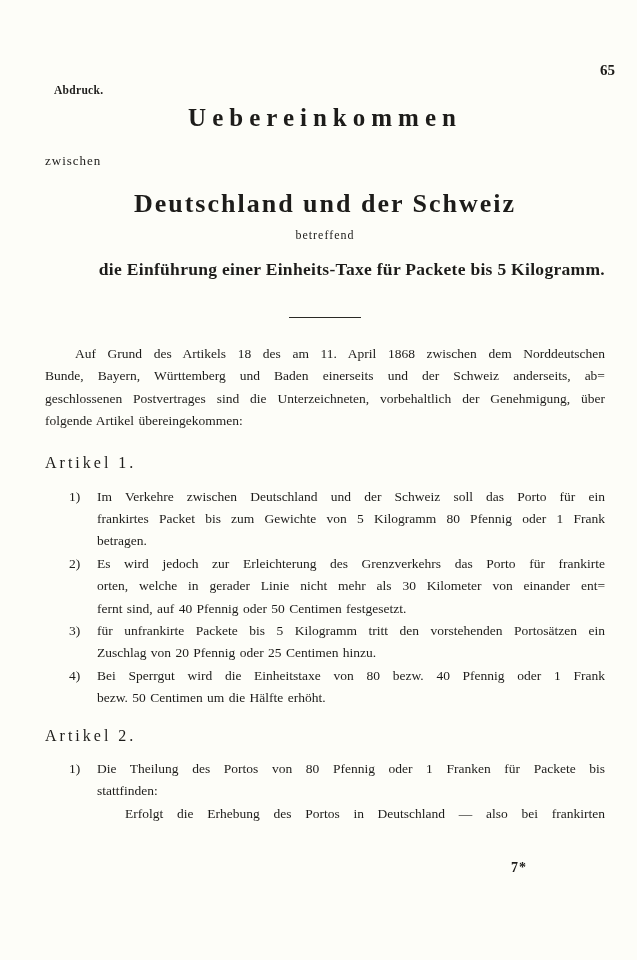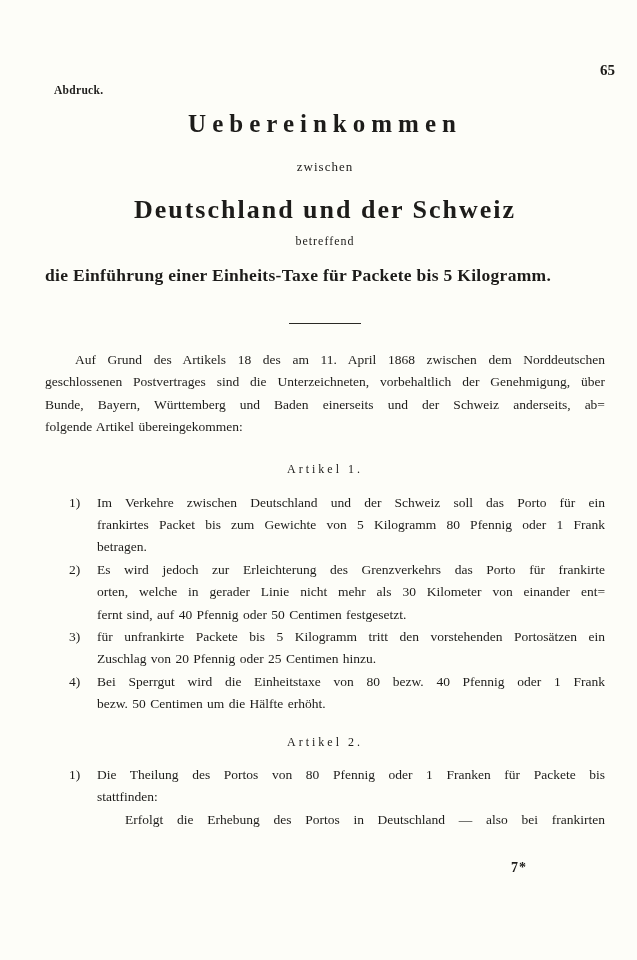--- a/index.html
+++ b/index.html
@@ -18,60 +18,60 @@
   }
   .print-note {
     position: absolute; left: 54px; top: 84px;
     font-size: 11.5px; font-weight: bold; letter-spacing: 0.3px;
   }
   .page-number {
     position: absolute; right: 22px; top: 62px;
     font-size: 15px; font-weight: bold;
   }
   .content {
-    position: absolute; left: 45px; top: 13px; width: 560px;
+    position: absolute; left: 45px; top: 7px; width: 560px;
   }
   .t-main {
     margin: 94px 0 0 0;
     font-size: 25px; font-weight: bold; letter-spacing: 6px;
     text-align: center; line-height: 34px;
   }
   .t-between {
     margin-top: 18px;
-    font-size: 13px; text-align: center; line-height: 16px; letter-spacing: 1px;
+    font-size: 13px; line-height: 16px; letter-spacing: 1px;
   }
   .t-parties {
     margin: 19px 0 0 0;
     font-size: 26px; font-weight: bold; letter-spacing: 2px;
     text-align: center; line-height: 32px;
   }
   .t-betreffend {
     margin-top: 8px;
     font-size: 12px; text-align: center; line-height: 15px; letter-spacing: 1px;
   }
   .t-subject {
     margin-top: 13px;
     font-size: 17.5px; font-weight: bold; letter-spacing: 0.3px;
-    text-align: left; line-height: 26px; white-space: nowrap;
+    text-align: right; line-height: 26px; white-space: nowrap;
   }
   .divider {
     width: 72px; height: 0;
     border-top: 1.6px solid #2a2925;
     margin: 35px auto 0 auto;
   }
   .para { margin-top: 25px; }
   .line {
     font-size: 13.5px; line-height: 22.4px;
     text-align: justify; text-align-last: justify;
     white-space: nowrap; word-spacing: 1px;
   }
   .line.last { text-align-last: left; }
   .line.indent { padding-left: 30px; }
   .art-heading {
-    font-size: 12px; letter-spacing: 3px; text-align: center;
+    font-size: 16px; letter-spacing: 3px; text-align: left;
     line-height: 22px; margin-top: 19px;
   }
   .art-heading.second { margin-top: 15px; }
   .list { margin-top: 12px; }
   .list.second { margin-top: 11px; }
   .list-item { position: relative; padding-left: 52px; }
   .list-item .marker {
     position: absolute; left: 24px; top: 0;
     font-size: 13.5px; line-height: 22.4px;
   }
@@ -99,22 +99,22 @@
     <h1 class="t-main">Uebereinkommen</h1>
     <div class="t-between">zwischen</div>
     <h2 class="t-parties">Deutschland und der Schweiz</h2>
     <div class="t-betreffend">betreffend</div>
     <div class="t-subject">die Einführung einer Einheits-Taxe für Packete bis 5 Kilogramm.</div>
 
     <div class="divider"></div>
 
     <div class="para">
         <div class="line indent">Auf Grund des Artikels 18 des am 11. April 1868 zwischen dem Norddeutschen</div>
+        <div class="line">Bunde, Bayern, Württemberg und Baden einerseits und der Schweiz anderseits, ab=</div>
         <div class="line">geschlossenen Postvertrages sind die Unterzeichneten, vorbehaltlich der Genehmigung, über</div>
-        <div class="line">Bunde, Bayern, Württemberg und Baden einerseits und der Schweiz anderseits, ab=</div>
         <div class="line last">folgende Artikel übereingekommen:</div>
       </div>
 
     <div class="art-heading">Artikel 1.</div>
 
     <div class="list">
       <div class="list-item">
         <span class="marker">1)</span>
         <div class="item-lines">
             <div class="line">Im Verkehre zwischen Deutschland und der Schweiz soll das Porto für ein</div>

